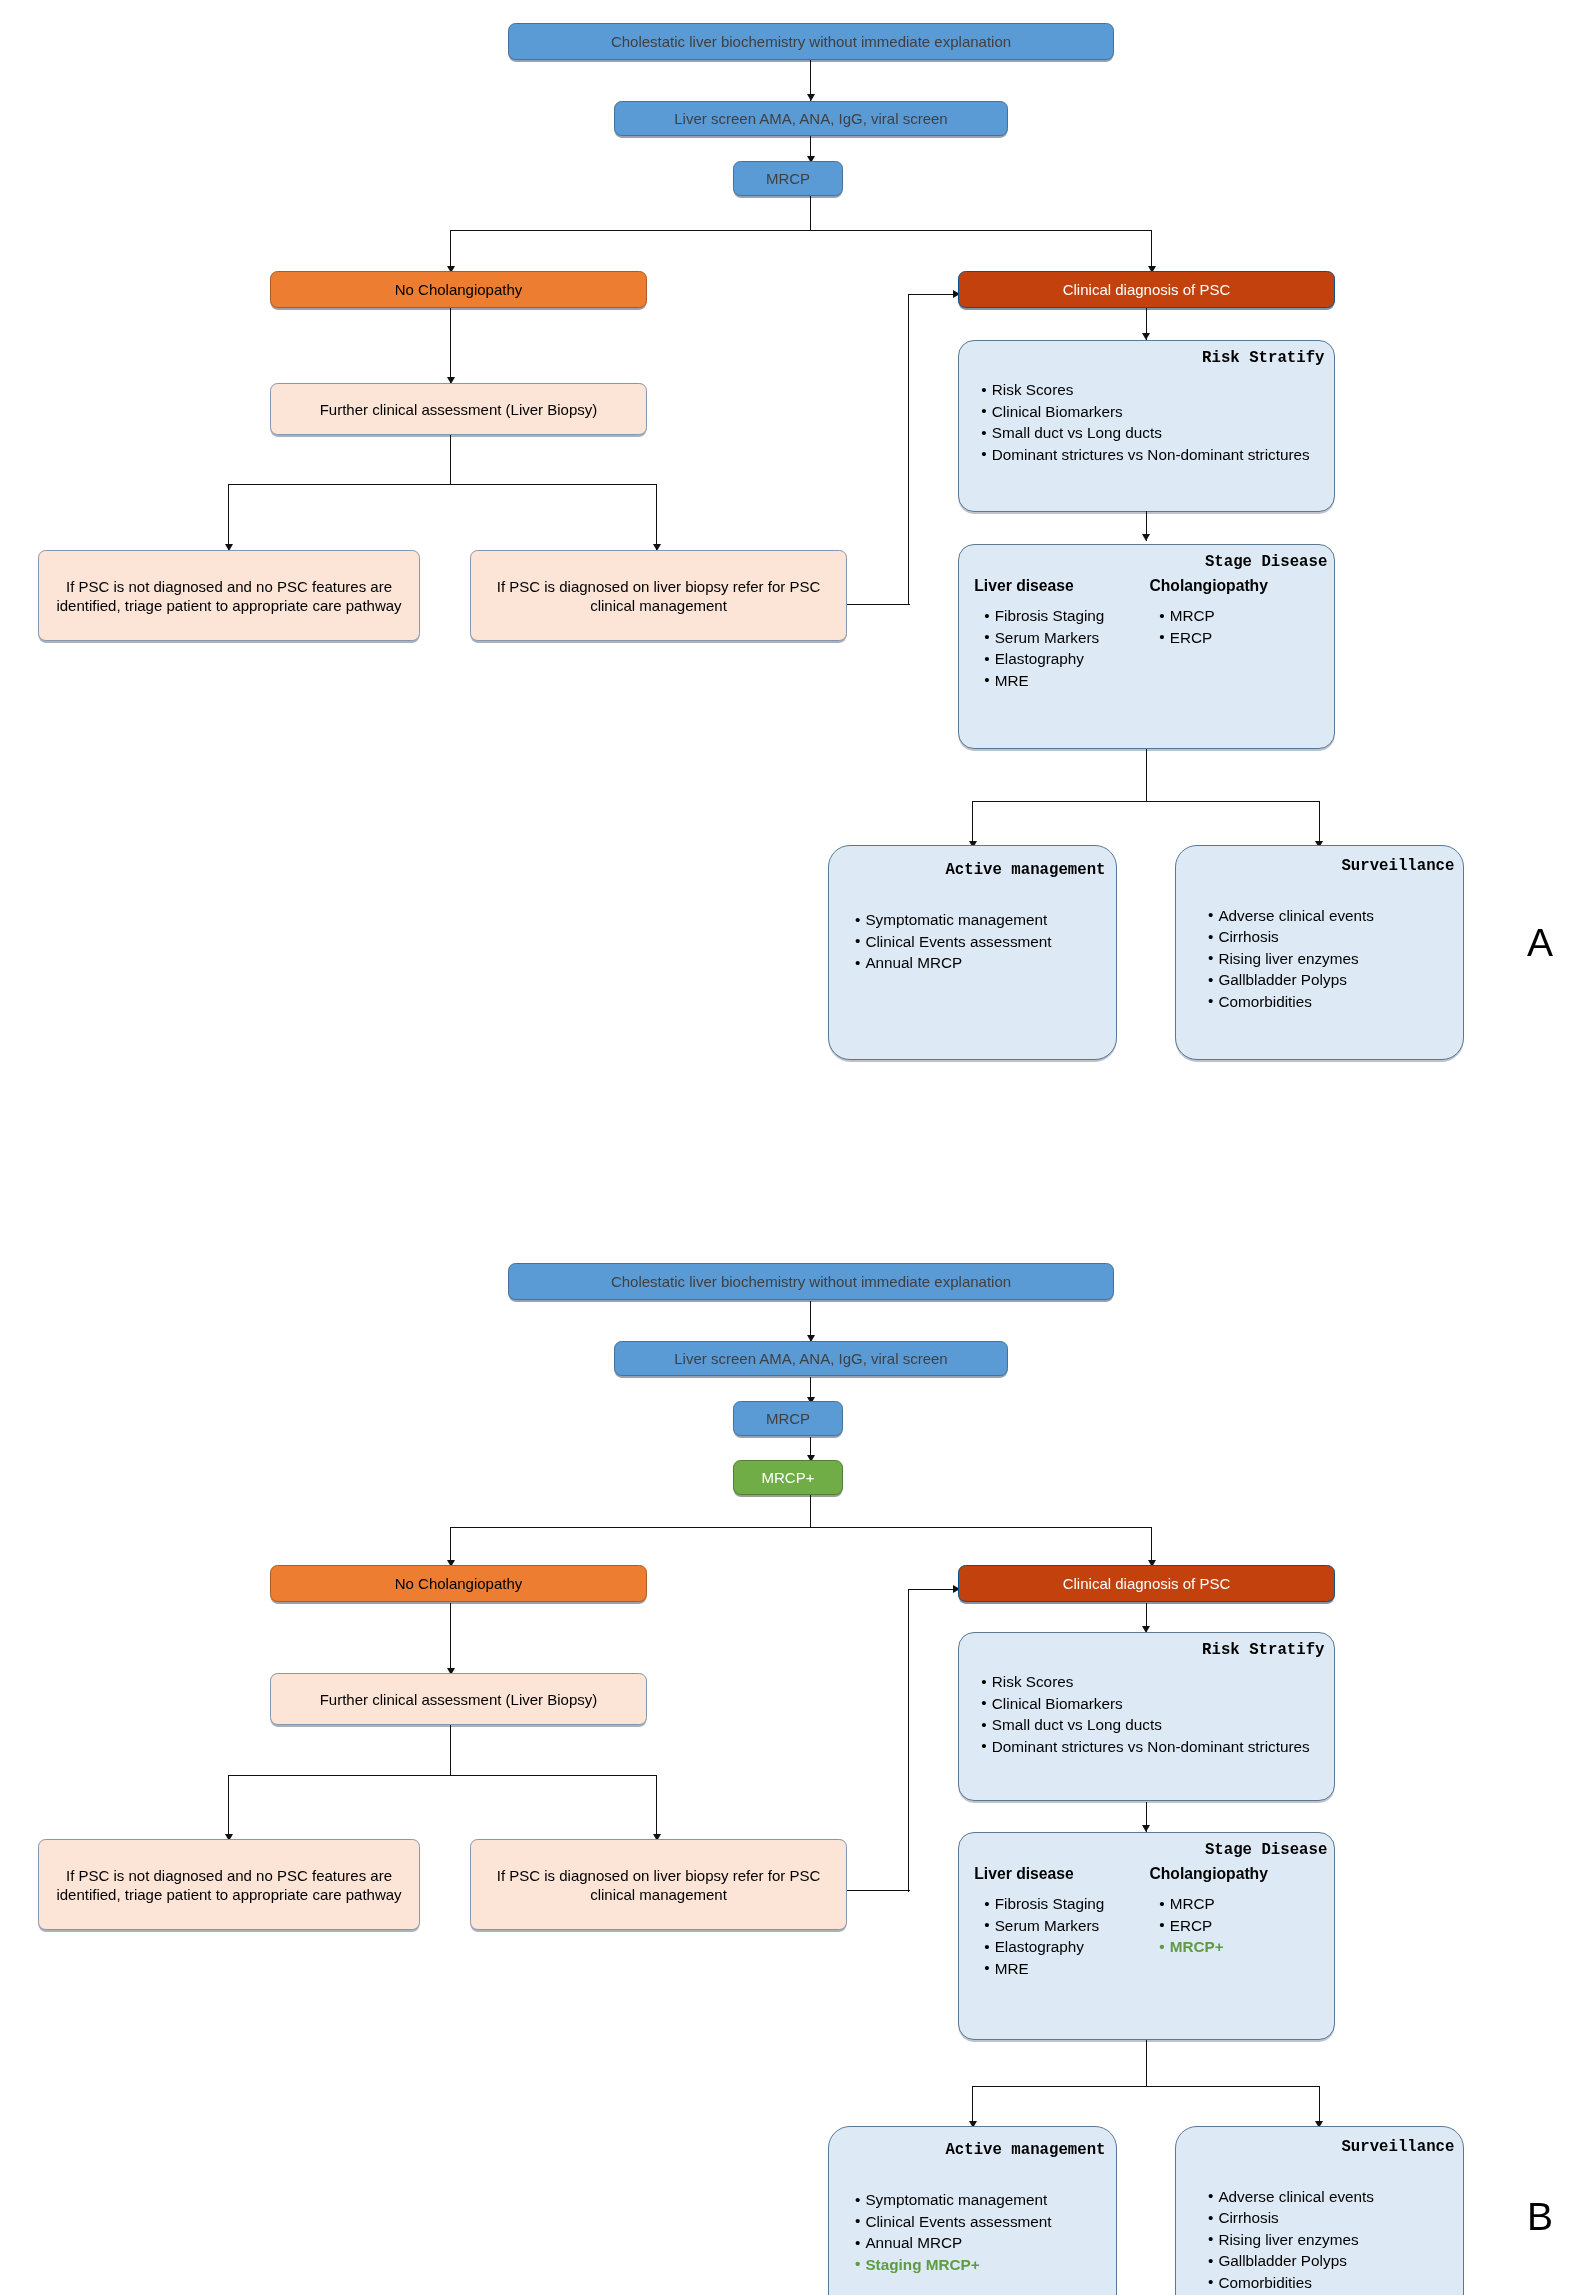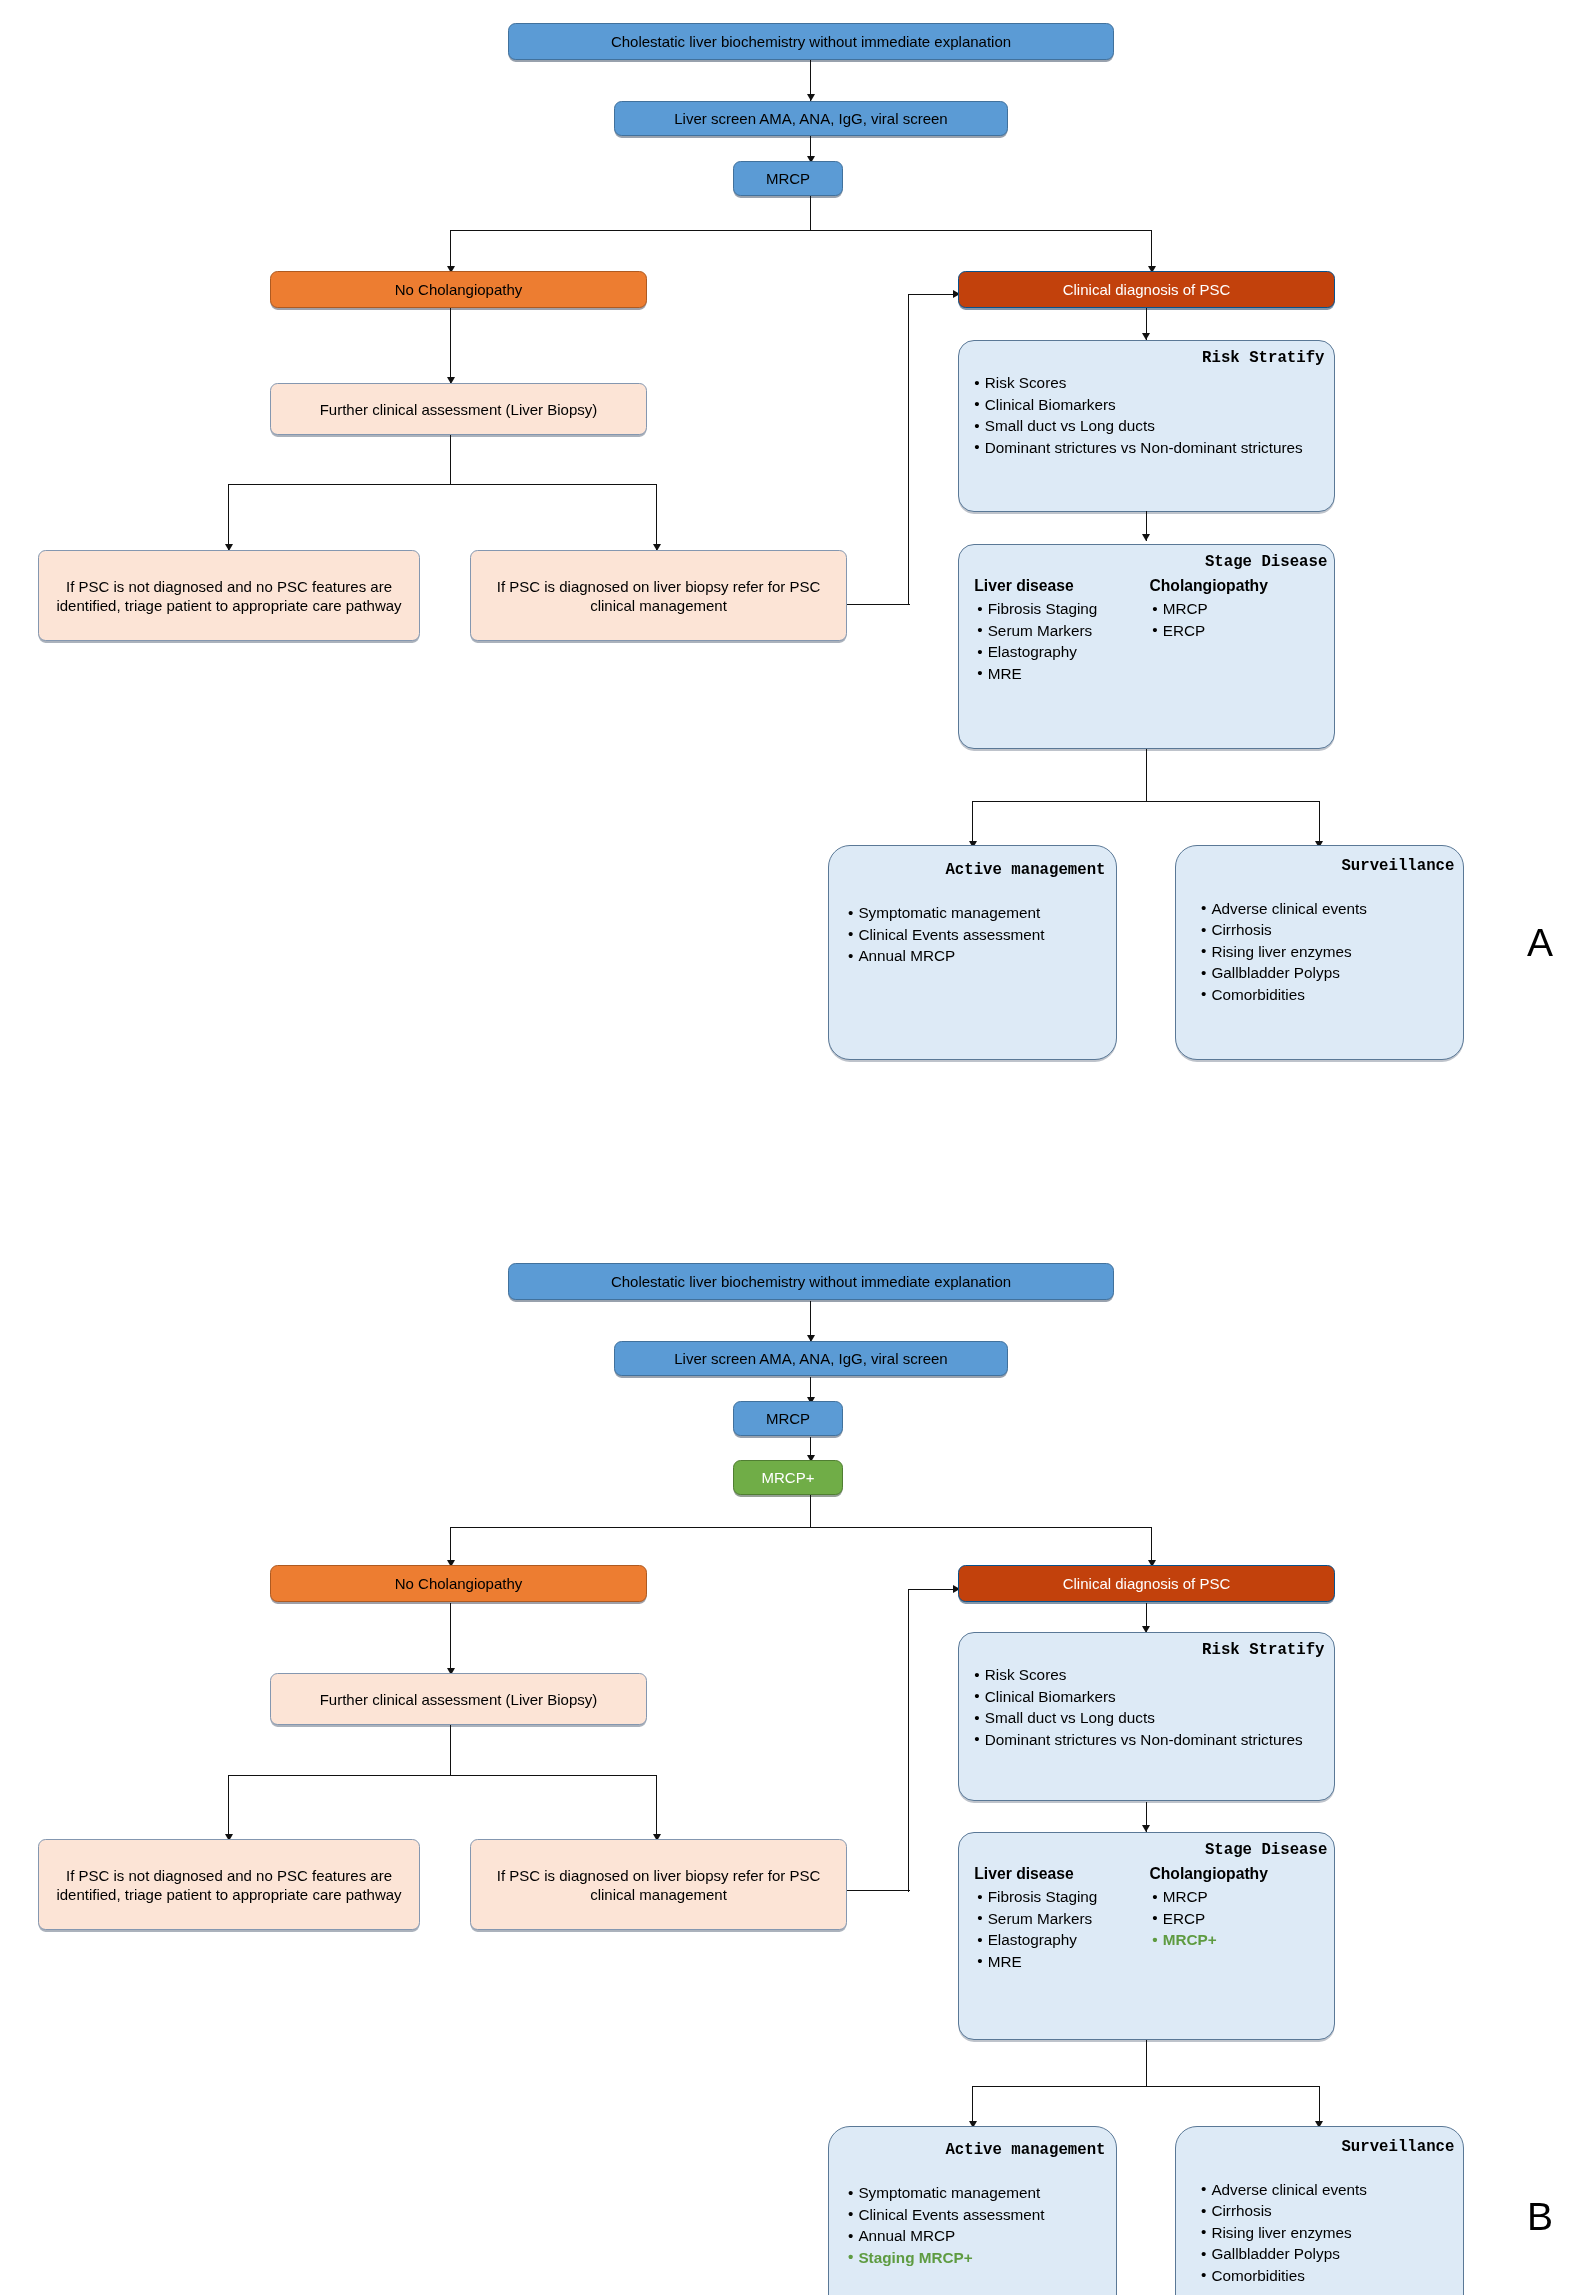--- a/index.html
+++ b/index.html
@@ -4,21 +4,21 @@
 <style>
   html,body{margin:0;padding:0;background:#ffffff;}
   body{font-family:"Liberation Sans",sans-serif;color:#000;}
   #page{position:relative;width:1596px;height:2295px;background:#fff;overflow:hidden;}
 
   .node{position:absolute;box-sizing:border-box;display:flex;flex-direction:column;
         justify-content:center;border-radius:6.7px;}
   .node .ttl{width:100%;text-align:center;}
 
   
-  .fill-blue{background:#5B9BD5;border:1.4px solid #41719C;color:#000000;
+  .fill-blue{background:#5B9BD5;border:1.4px solid #41719C;color:#404040;
              box-shadow:0 2.4px 0 -0.5px rgba(68,84,106,.55);}
   .fill-darkblue{background:#c2410c;border:1.4px solid #07518c;color:#fff;
              box-shadow:0 2.4px 0 -0.5px rgba(30,60,95,.55);}
   .fill-orange{background:#ED7D31;border:1.4px solid #AE5A21;color:#000;
              box-shadow:0 2.4px 0 -0.5px rgba(80,80,95,.55);}
   .fill-green{background:#70AD47;border:1.4px solid #507E32;color:#fff;
              box-shadow:0 2.4px 0 -0.5px rgba(60,80,60,.55);}
   .fill-peach{background:#FCE4D6;border:1.4px solid #8497B0;color:#000;
              box-shadow:0 2.4px 0 -0.5px rgba(68,84,106,.45);}
   .fill-paleblue{background:#DDEAF6;border:1.4px solid #5A7896;color:#000;
@@ -27,21 +27,21 @@
   .r-sm{border-radius:7.6px;}
   .r-lg{border-radius:16px;}
   .r-xl{border-radius:22px;}
 
   .t-center{text-align:center;}
 
   
   .fs-proc{font-size:15px;line-height:19px;}
 
   
-  ul.bl{list-style:none;margin:1px;padding:0;}
+  ul.bl{list-style:none;margin:8px;padding:0;}
   ul.bl li{position:relative;padding-left:12.4px;font-size:15.3px;line-height:21.5px;}
   ul.bl li:before{content:"\2022";position:absolute;left:1.9px;top:-0.5px;}
   ul.bl li.green{color:#5E9B41;font-weight:bold;}
 
   .cols{display:flex;width:100%;box-sizing:border-box;}
   .col-l{width:50%;padding-left:8.6px;box-sizing:border-box;}
   .col-r{width:50%;padding-left:2.9px;box-sizing:border-box;}
   .colhead{font-size:15.7px;font-weight:bold;line-height:22px;margin-bottom:1px;}
 
   .boxtitle{font-size:15.7px;font-weight:bold;text-align:right;margin-bottom:4.8px;font-family:Liberation Mono, monospace;}

